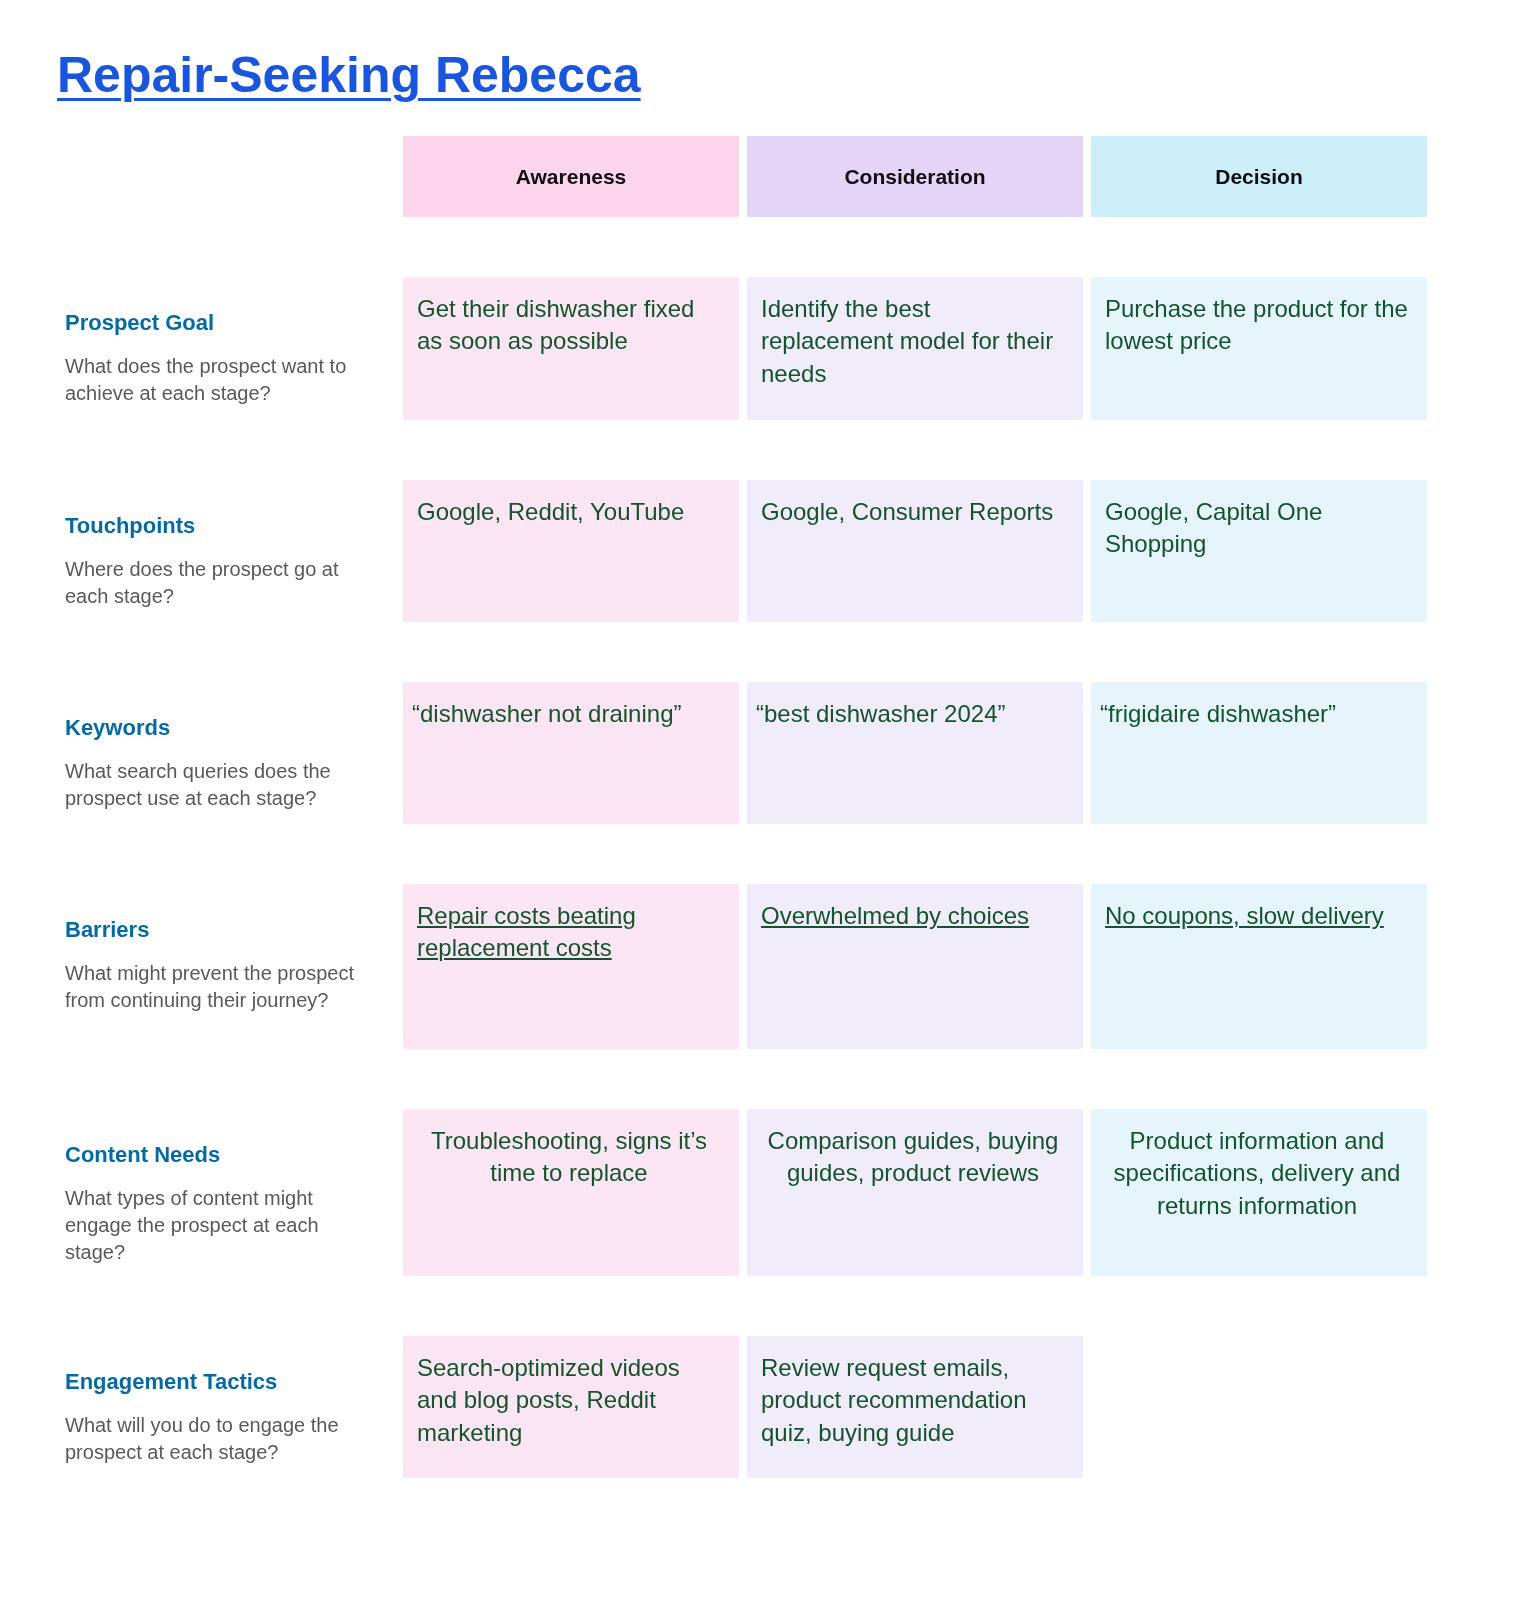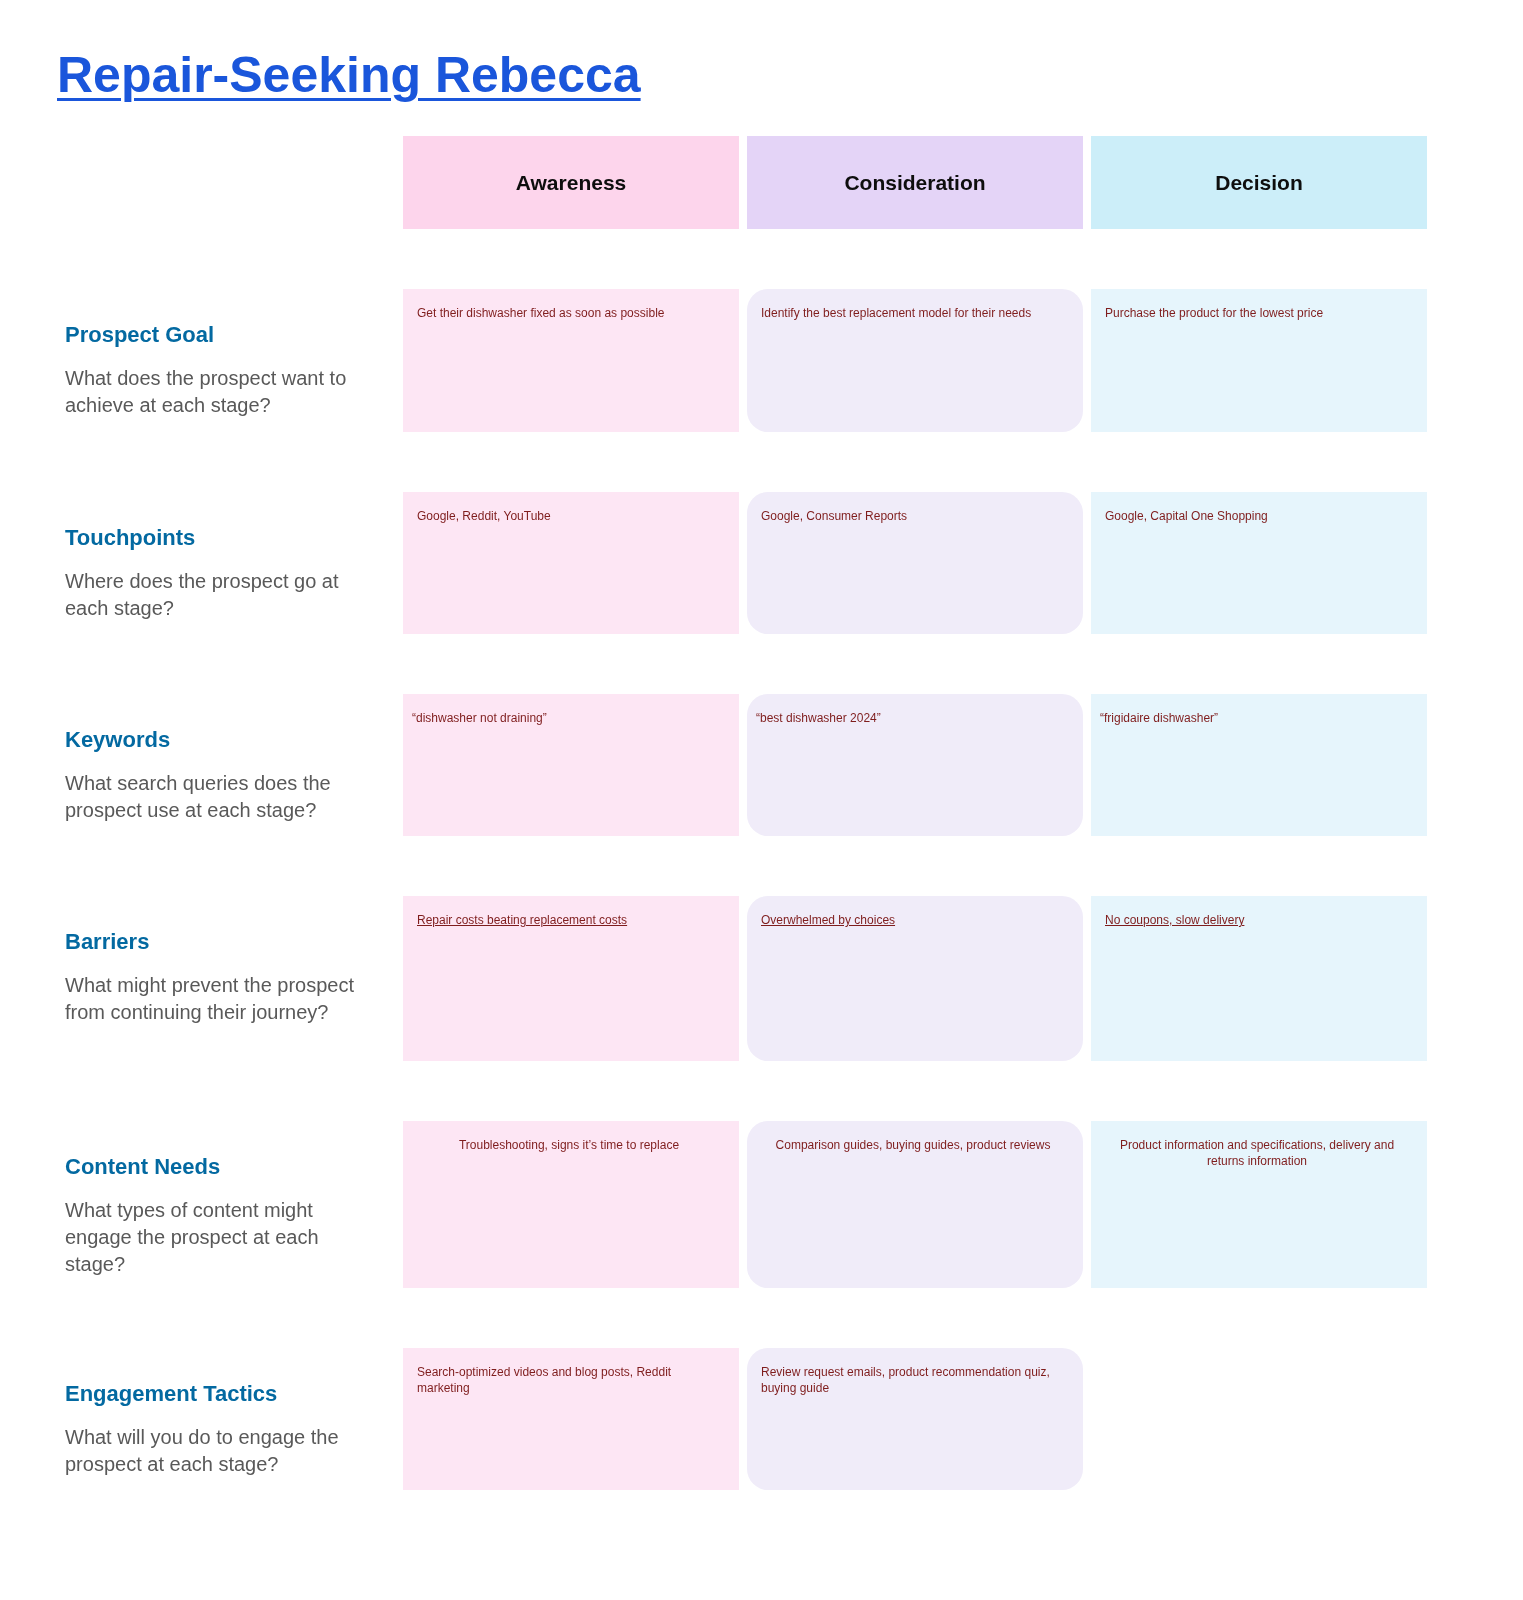--- a/index.html
+++ b/index.html
@@ -31,21 +31,21 @@
   .grid {
     margin-top: 32px;
     margin-left: 8px;
     display: grid;
     grid-template-columns: 330px 336px 336px 336px;
     column-gap: 8px;
     row-gap: 60px;
     align-items: start;
   }
   .col-header {
-    height: 93px;
+    height: 81px;
     display: flex;
     align-items: center;
     justify-content: center;
     font-weight: bold;
     font-size: 21px;
     color: #0e0e0e;
   }
   .hdr-awareness     { background: #fdd5ec; }
   .hdr-consideration { background: #e4d4f7; }
   .hdr-decision      { background: #cceef9; }
@@ -61,26 +61,26 @@
     margin-top: 18px;
   }
   .row-question {
     margin-top: 16px;
     font-size: 20px;
     color: #595959;
     line-height: 1.35;
   }
   .cell {
     padding: 16px 18px 16px 14px;
-    font-size: 12px;
+    font-size: 24px;
     line-height: 1.35;
-    color: #7f1d1d;
+    color: #14532d;
   }
   .cell-awareness     { background: #fde6f4; }
-  .cell-consideration { background: #f0ecf9; border-radius: 21px; }
+  .cell-consideration { background: #f0ecf9; }
   .cell-decision      { background: #e6f5fc; }
 
   .r1 { min-height: 143px; }
   .r2 { min-height: 142px; }
   .r3 { min-height: 142px; padding-left: 9px; }
   .r4 { min-height: 165px; text-decoration: underline; }
   .r5 { min-height: 167px; text-align: center; }
   .r6 { min-height: 142px; }
   .spacer { background: transparent; }
 </style>

